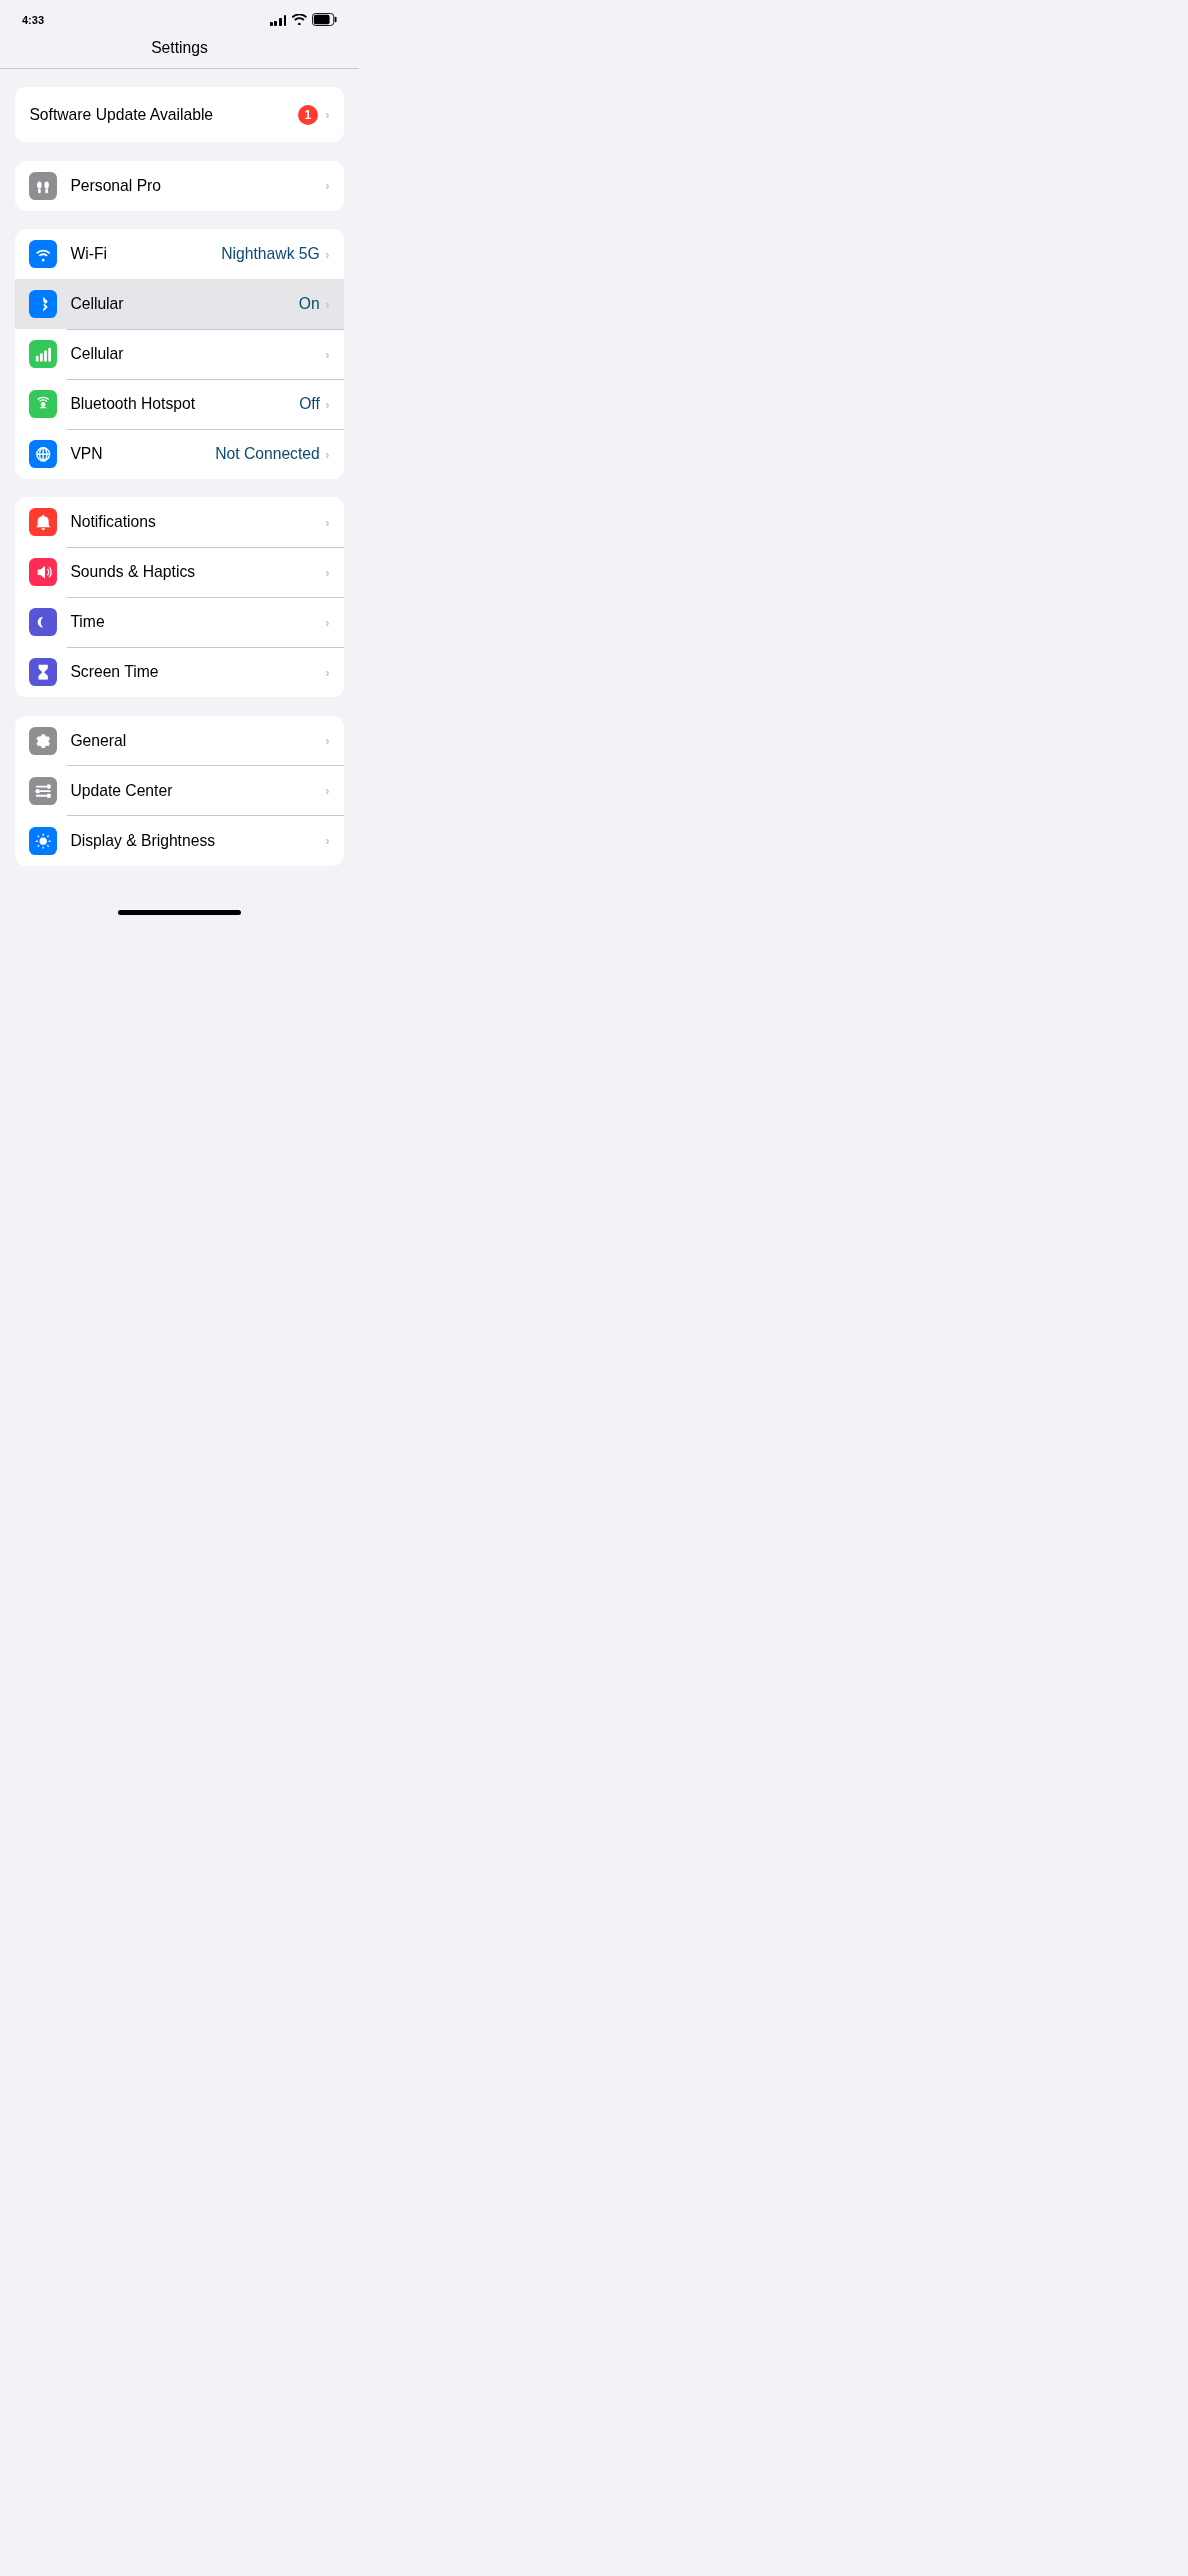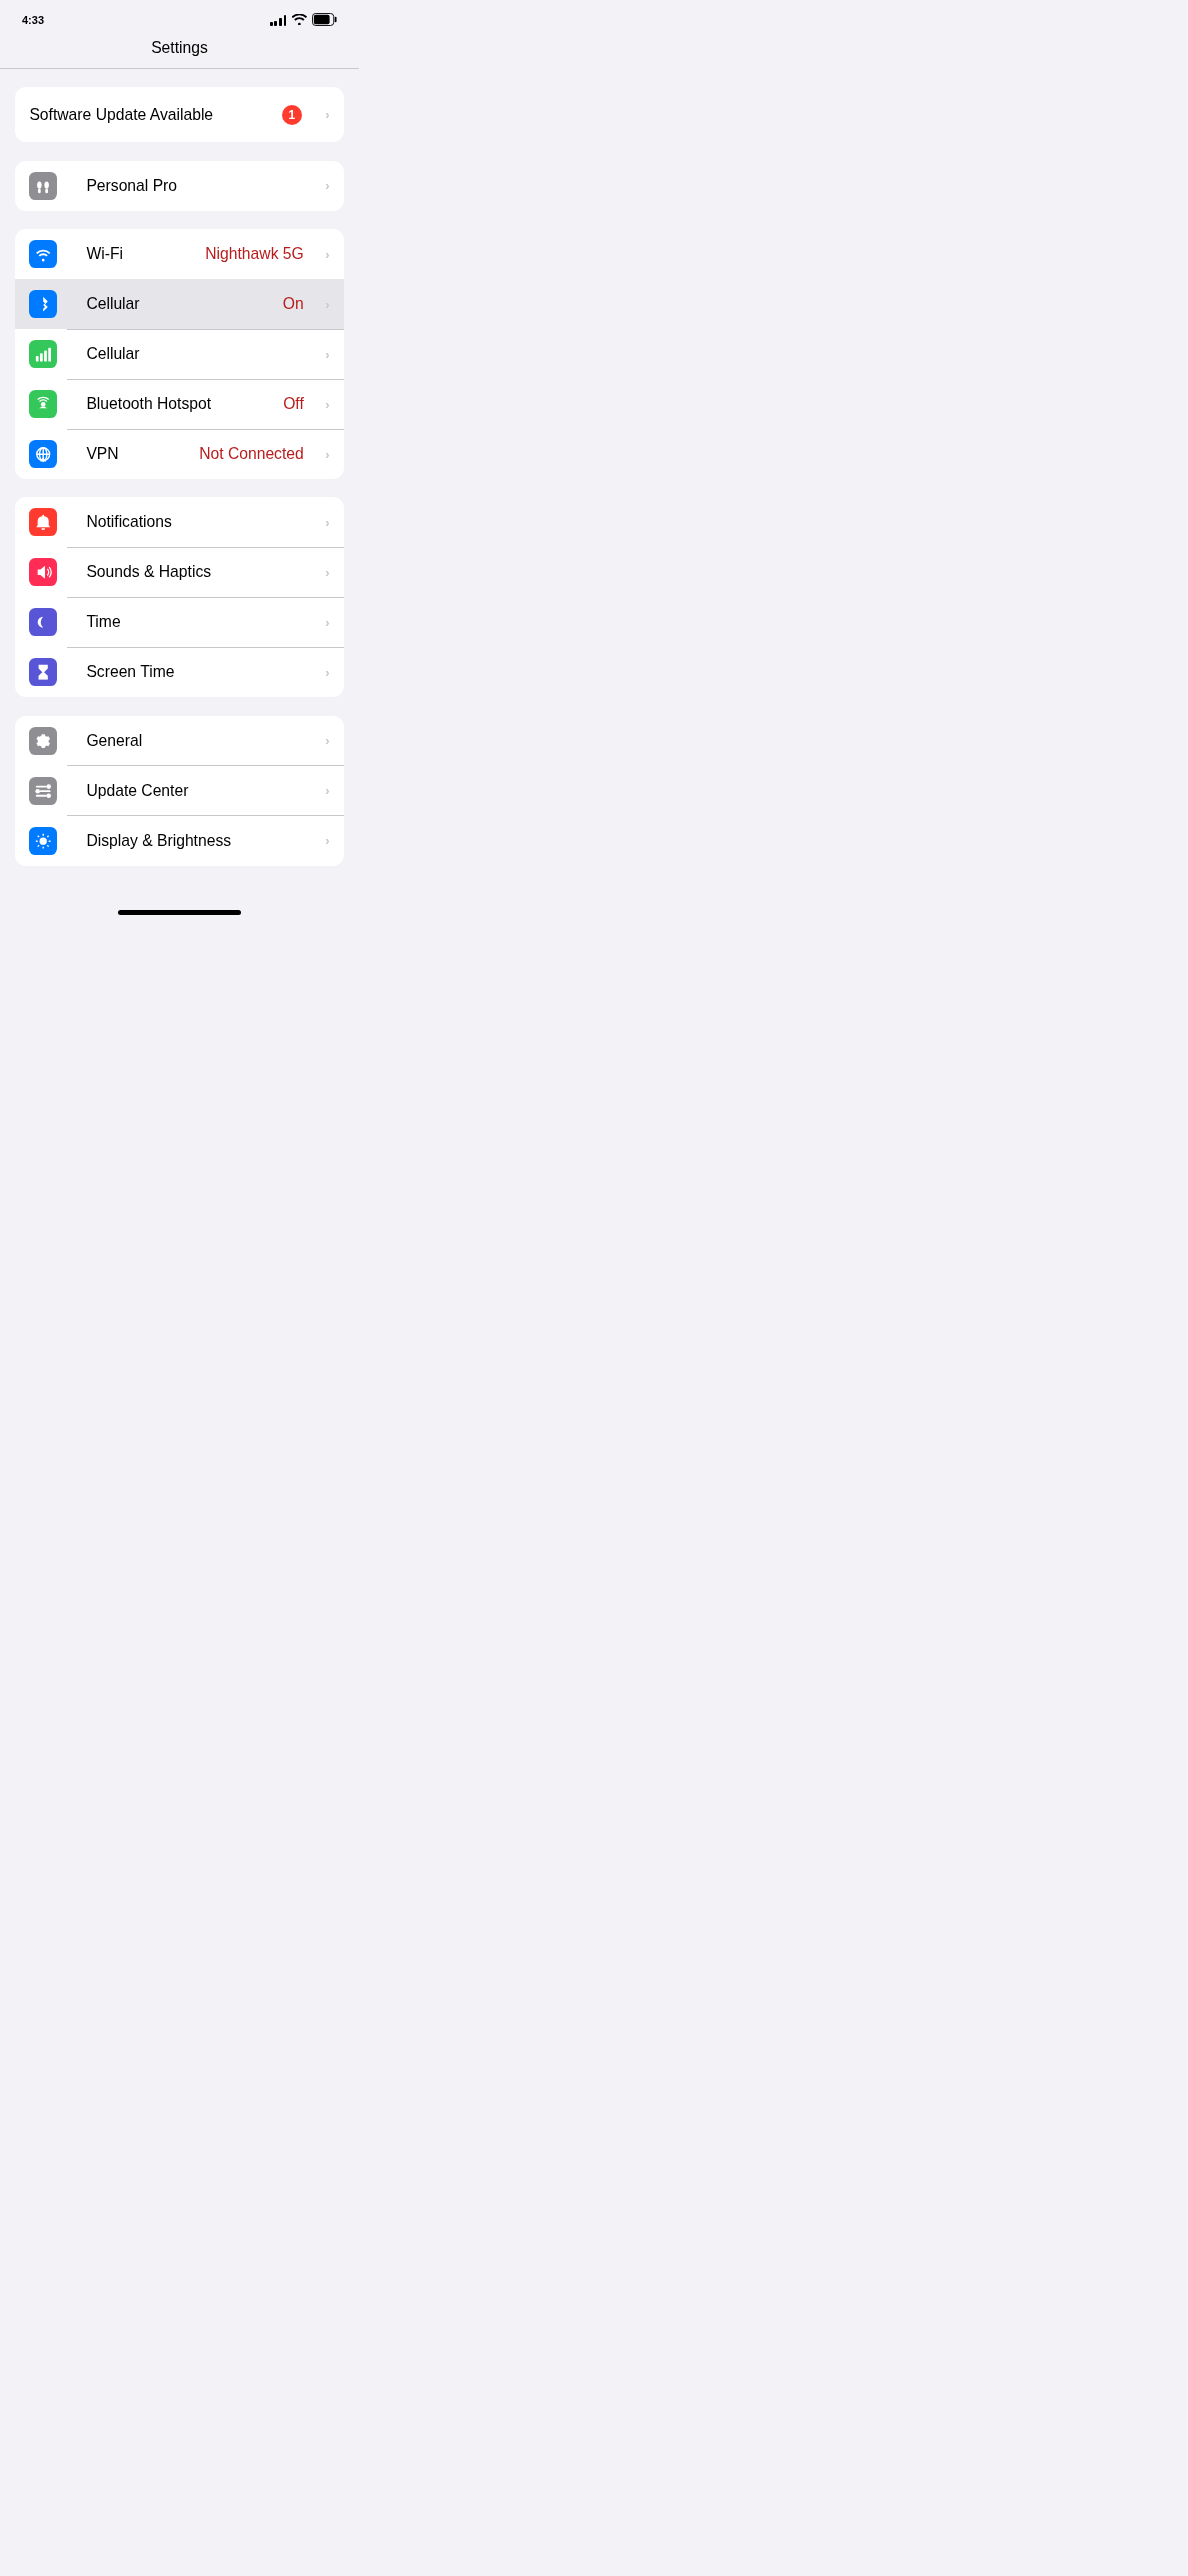--- a/index.html
+++ b/index.html
@@ -69,21 +69,20 @@
       overflow: hidden;
     }
 
     
     .row {
       display: flex;
       align-items: center;
       padding: 11px 14.7px;
       min-height: 48px;
       position: relative;
-      gap: 16px;
     }
     .row:not(:last-child)::after {
       content: '';
       position: absolute;
       bottom: 0;
       left: 52px;
       right: 0;
       height: 0.5px;
       background: #c8c8cc;
     }
@@ -106,21 +105,21 @@
     }
 
     .row-label {
       flex: 1;
       font-size: 15.7px;
       color: #000;
     }
 
     .row-value {
       font-size: 15.7px;
-      color: #b91c1c;
+      color: #0c4a6e;
       margin-right: 5.5px;
     }
 
     .chevron {
       color: #c7c7cc;
       font-size: 13px;
       font-weight: 600;
     }
 
     

